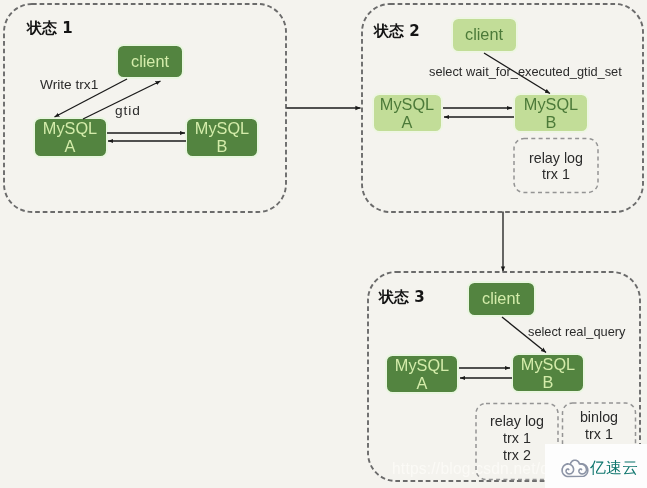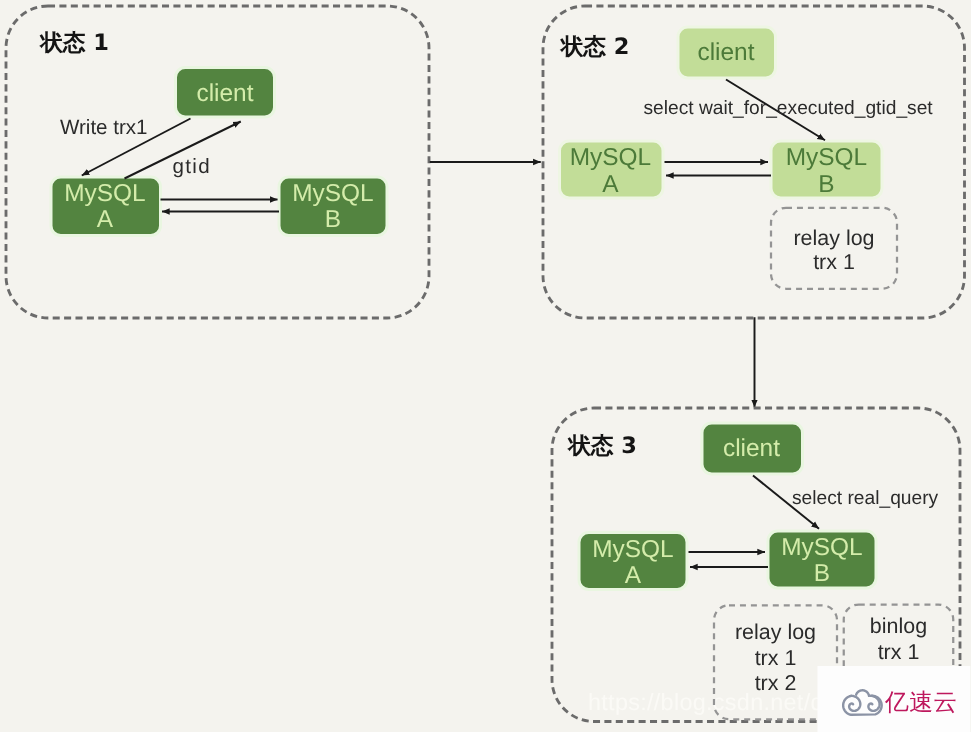--- a/index.html
+++ b/index.html
@@ -15,21 +15,21 @@
   .boxtxt-d{fill:#4c7a39;font-size:16.3px;font-family:"Liberation Sans",sans-serif;}
   .lbl{fill:#2b2b2b;font-size:13.7px;font-family:"Liberation Sans",sans-serif;}
   .lbl-sql{font-size:12.8px;}
   .lbl-box{font-size:14.3px;}
   .statelbl{fill:#141414;font-size:15px;font-weight:bold;font-family:"DejaVu Sans",sans-serif;}
   .arw{stroke:#1a1a1a;stroke-width:1.3;fill:none;}
   #watermark{position:absolute;left:392px;top:460px;font-size:15.6px;color:#fbfaf6;
              letter-spacing:0.2px;font-family:"Liberation Sans",sans-serif;white-space:nowrap;}
   #logo{position:absolute;left:545px;top:444px;width:102px;height:44px;background:#fdfdfd;}
   #logo svg{position:absolute;left:16px;top:12.5px;}
-  #logo span{position:absolute;left:45px;top:15.5px;font-size:15.9px;color:#be185d;
+  #logo span{position:absolute;left:45px;top:15.5px;font-size:15.9px;color:#0f766e;
              font-family:"DejaVu Sans",sans-serif;letter-spacing:0.2px;line-height:16px;}
 </style>
 </head>
 <body>
 
 <div id="stage">
 <div id="watermark">https://blog.csdn.net/q</div>
 <svg id="diagram" viewBox="0 0 647 488">
   <defs>
     <marker id="ah" viewBox="0 0 6 5" refX="5.9" refY="2.5" markerWidth="5.2" markerHeight="5.4" orient="auto-start-reverse" markerUnits="userSpaceOnUse">

